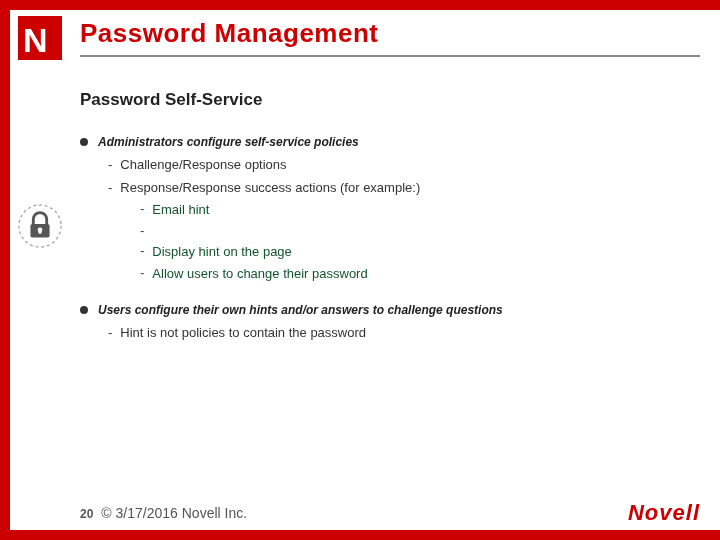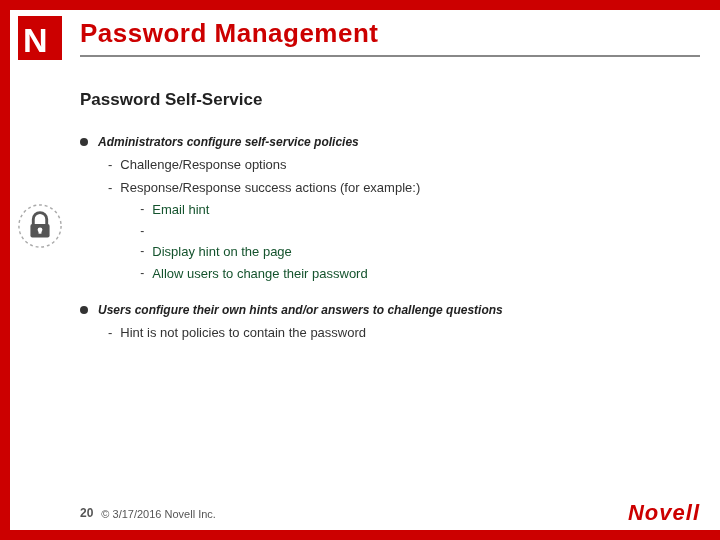--- a/index.html
+++ b/index.html
@@ -219,21 +219,21 @@
       gap: 8px;
     }
 
     .page-number {
       font-size: 12px;
       color: #555;
       font-weight: bold;
     }
 
     .footer-copyright {
-      font-size: 11px;
+      font-size: 14px;
       color: #555;
     }
 
     .novell-logo {
       font-size: 22px;
       color: #cc0000;
       font-weight: bold;
       font-style: italic;
       letter-spacing: 1px;
     }

